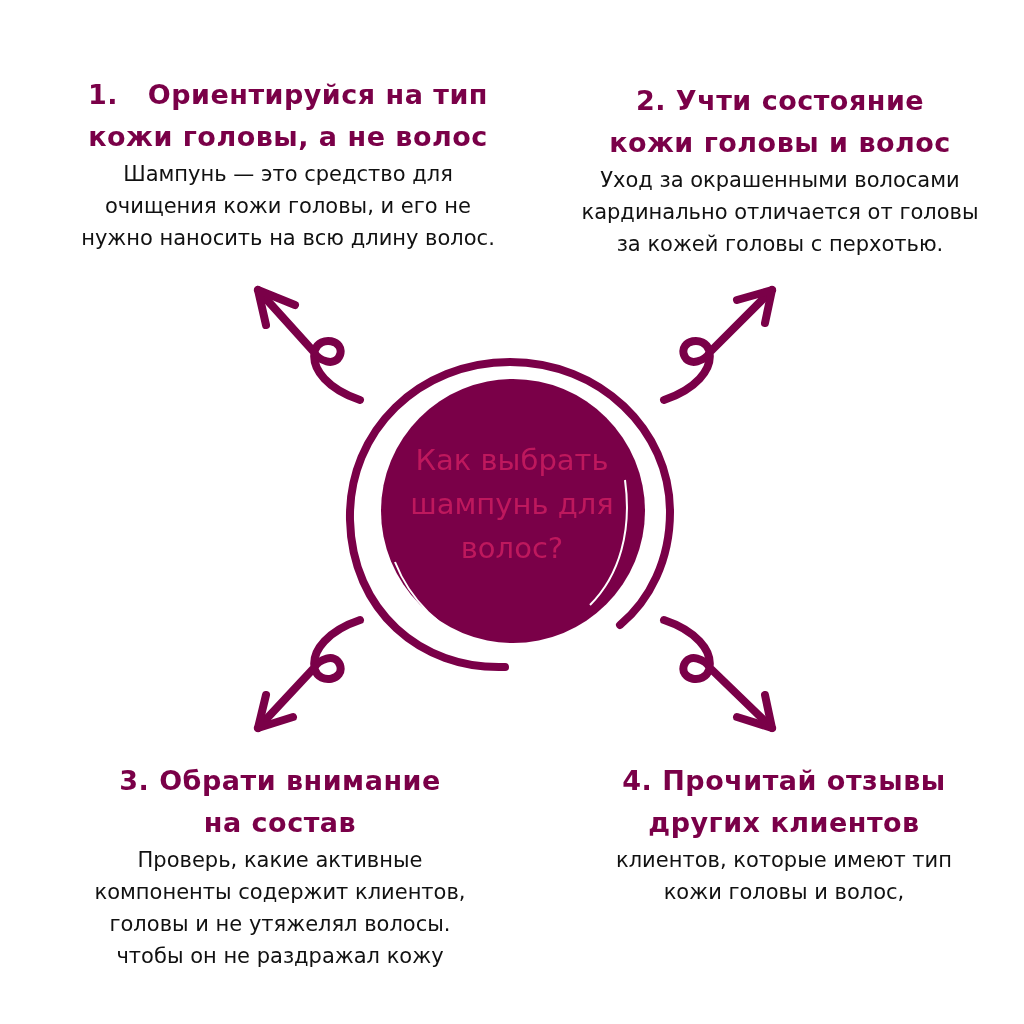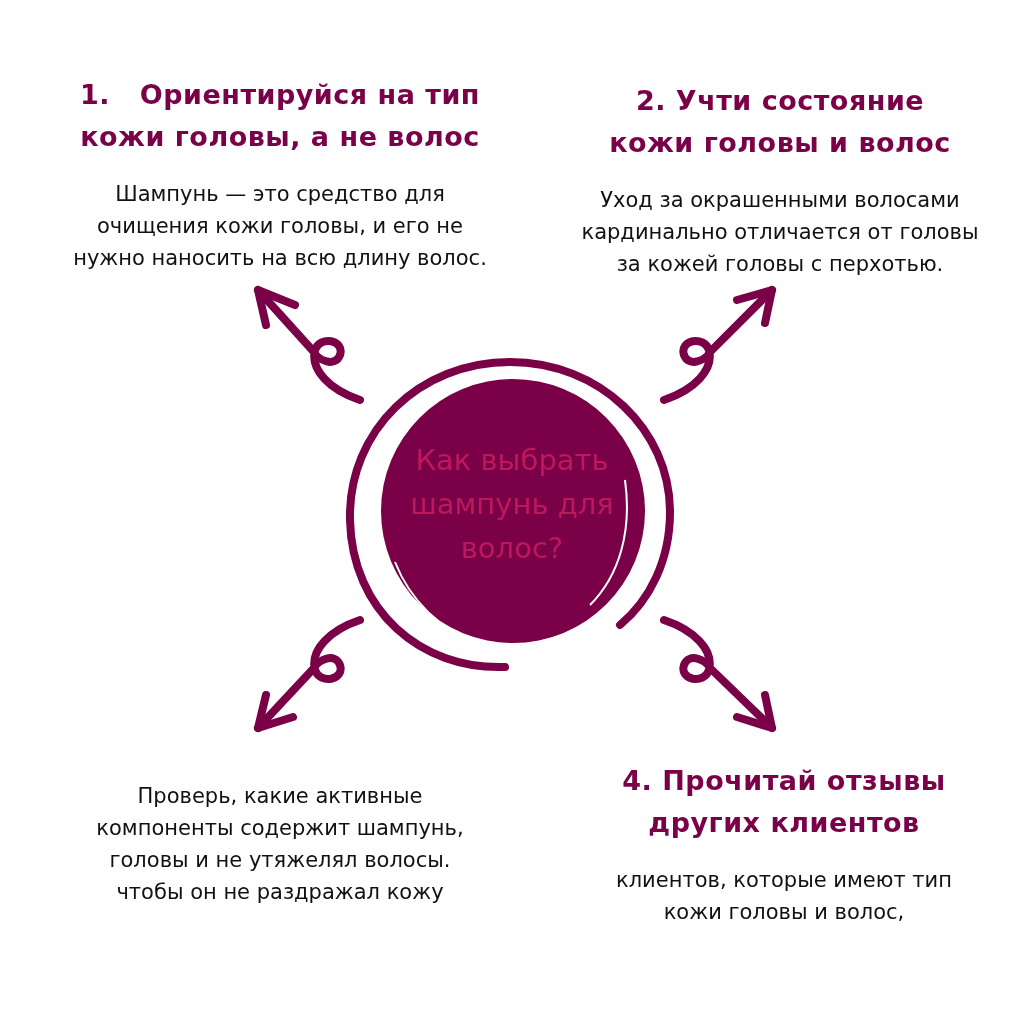--- a/index.html
+++ b/index.html
@@ -1,21 +1,21 @@
 <!DOCTYPE html>
 <html><head>
   <meta charset="utf-8">
   <style>
     html, body { margin:0; padding:0; background:#ffffff; }
     body { width:1024px; height:1024px; position:relative; overflow:hidden;
            font-family:"DejaVu Sans", sans-serif; }
     .block { position:absolute; text-align:center; }
     .title { color:#7a0048; font-weight:bold; font-size:27px; line-height:42px; letter-spacing:0.5px; }
-    .desc  { color:#111111; font-size:21px; line-height:32px; margin-top:20px; }
-    #b1 { left:40px;  top:74px;  width:480px; }
+    .desc  { color:#111111; font-size:21px; line-height:32px; margin-top:0; }
+    #b1 { left:48px;  top:74px;  width:480px; }
     #b2 { left:560px; top:80px;  width:440px; }
     #b3 { left:40px;  top:760px; width:480px; }
     #b4 { left:564px; top:760px; width:440px; }
     .title-line { display:block; white-space:nowrap; }
     .desc-line  { display:block; white-space:nowrap; }
     #center-svg { position:absolute; left:0; top:0; width:1024px; height:1024px; }
     #center-text { position:absolute; left:384px; top:438px; width:256px; text-align:center;
                    color:#be185d; font-size:29px; line-height:44px; }
   </style>
 </head>
@@ -74,23 +74,27 @@
     <span class="title-line">кожи головы и волос</span>
   </div>
   <div class="desc">
     <span class="desc-line">Уход за окрашенными волосами</span>
     <span class="desc-line">кардинально отличается от головы</span>
     <span class="desc-line">за кожей головы с перхотью.</span>
   </div>
 </div>
 
 <div class="block" id="b3">
+  <div class="title">
+    <span class="title-line">3. Обрати внимание</span>
+    <span class="title-line">на состав</span>
+  </div>
   <div class="desc">
     <span class="desc-line">Проверь, какие активные</span>
-    <span class="desc-line">компоненты содержит шампунь,</span>
+    <span class="desc-line">компоненты содержит клиентов,</span>
     <span class="desc-line">головы и не утяжелял волосы.</span>
     <span class="desc-line">чтобы он не раздражал кожу</span>
   </div>
 </div>
 
 <div class="block" id="b4">
   <div class="title">
     <span class="title-line">4. Прочитай отзывы</span>
     <span class="title-line">других клиентов</span>
   </div>

